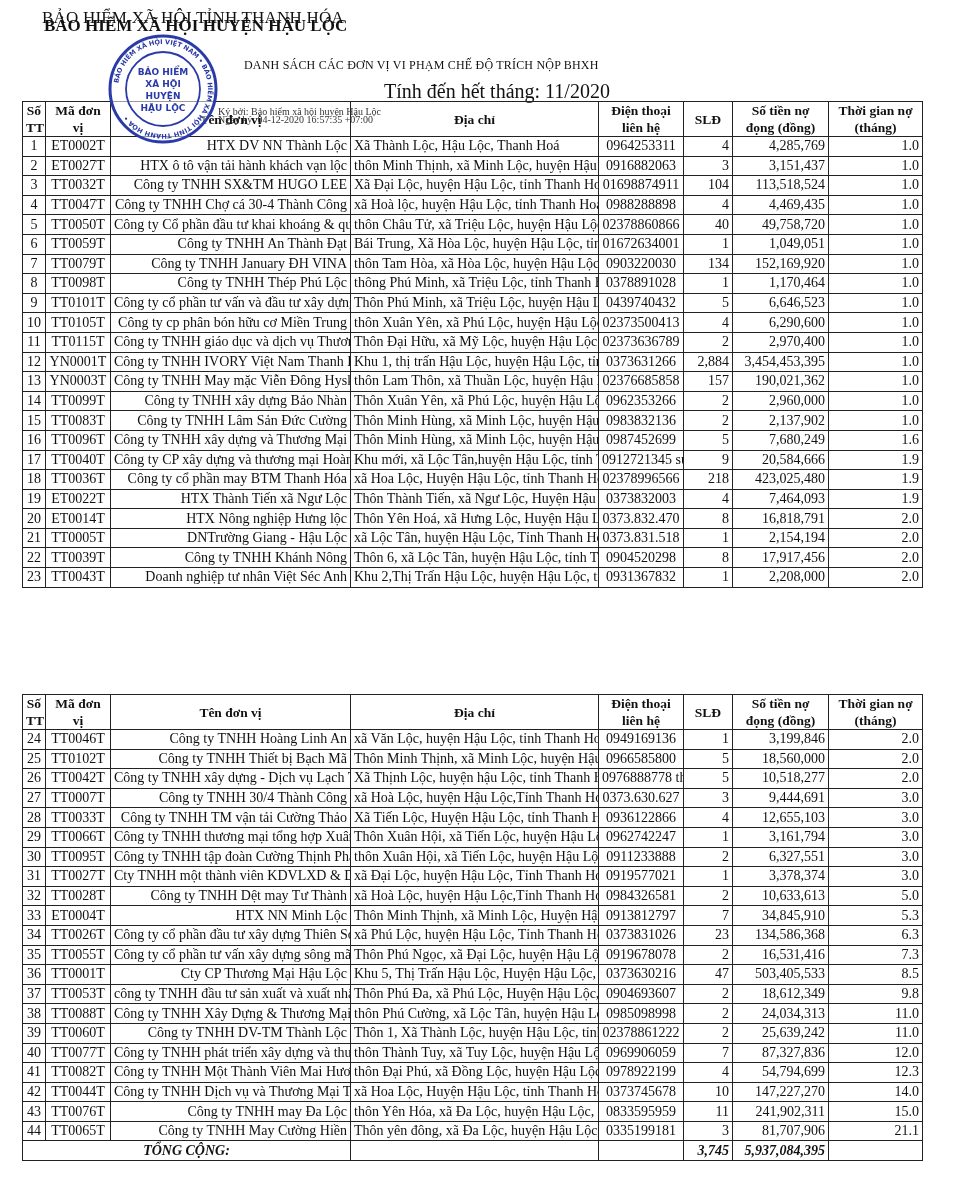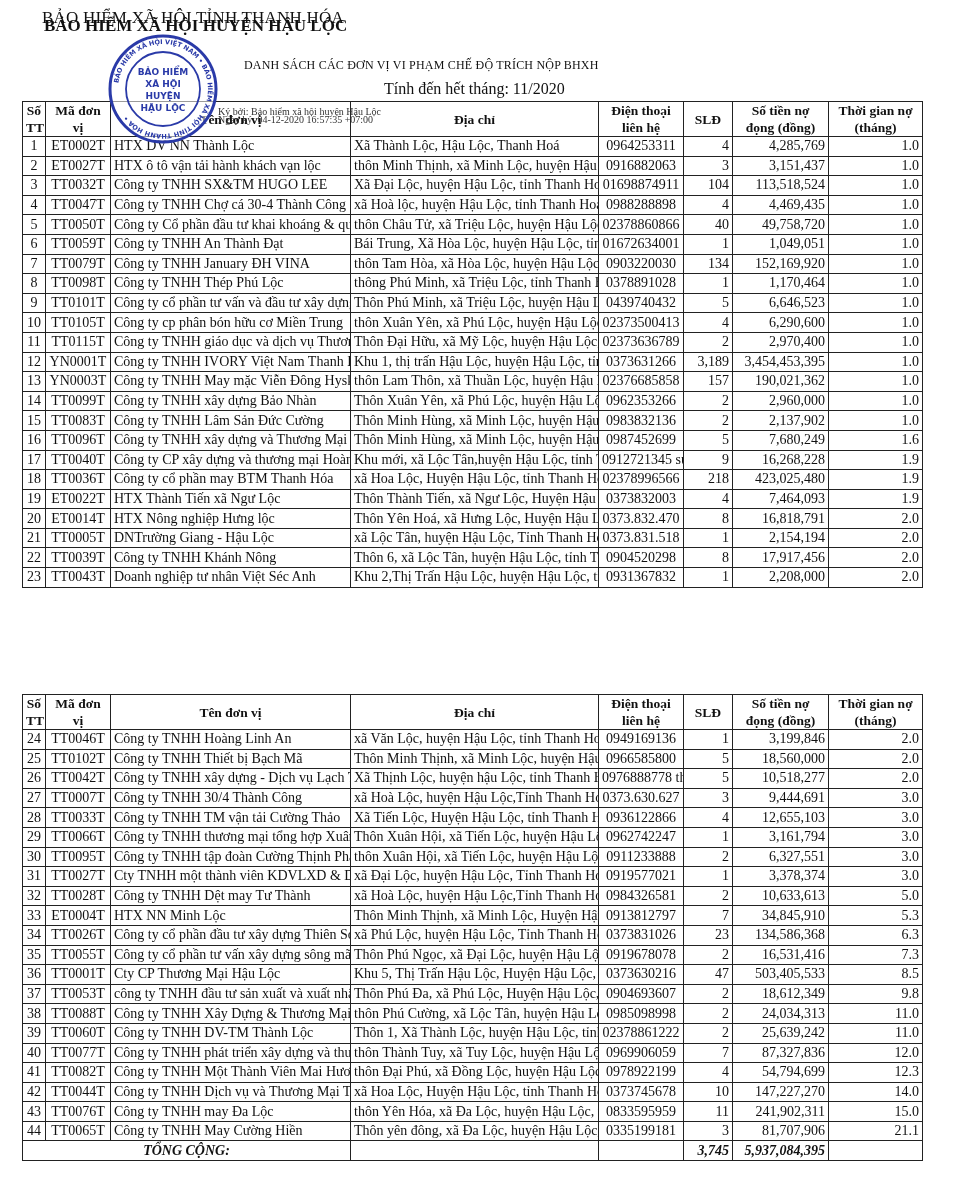--- a/index.html
+++ b/index.html
@@ -1,34 +1,34 @@
 <!DOCTYPE html>
 <html><head>
 <meta charset="utf-8">
 <style>
   html, body { margin: 0; padding: 0; background: #ffffff; }
   body { width: 960px; height: 1180px; position: relative; overflow: hidden;
          font-family: "Liberation Serif", "DejaVu Serif", serif; color: #111; }
   .org1 { position: absolute; left: 42px; top: 8px; font-size: 17px; letter-spacing: 0.2px; }
   .org2 { position: absolute; left: 44px; top: 16px; font-size: 17px; font-weight: bold; }
   .title { position: absolute; left: 244px; top: 58px; font-size: 12px; font-weight: normal; letter-spacing: 0.2px; }
-  .subtitle { position: absolute; left: 384px; top: 80px; font-size: 16px; }
+  .subtitle { position: absolute; left: 384px; top: 80px; font-size: 20px; }
   .sign { position: absolute; left: 218px; top: 108px; font-family: "Liberation Serif", serif;
           font-size: 10px; line-height: 8px; color: #333; z-index: 3; }
   .stamp { position: absolute; left: 107px; top: 33px; width: 112px; height: 112px; z-index: 4; }
   table.grid { position: absolute; left: 22px; border-collapse: collapse; table-layout: fixed;
                width: 900px; background: transparent; }
   table.grid td, table.grid th { border: 1px solid #222; padding: 0 3px; white-space: nowrap;
                overflow: hidden; height: 18.6px; font-size: 14px; line-height: 18px; }
   table.grid th { font-weight: bold; font-size: 13.5px; line-height: 17px; text-align: center; white-space: normal; }
   .t1 { top: 101px; }
   .t2 { top: 694px; }
   .c-stt { text-align: center; }
   .c-code { text-align: center; font-family: Liberation Serif, serif; }
-  .c-name { text-align: left; font-family: Liberation Serif, serif; }
+  .c-name { text-align: right; font-family: Liberation Serif, serif; }
   .c-addr { text-align: left; }
   .c-phone { text-align: center; }
   .c-num { text-align: right; }
   .sm { font-size: 8.5px; }
   .md { font-size: 12px; }
   .hdr-row th { height: 48px; }
   .total-row td { height: 22px; font-weight: bold; font-style: italic; }
   .total-label { text-align: center; font-size: 14px; }
 </style>
 </head>
@@ -191,21 +191,21 @@
         <td class="c-num">2</td>
         <td class="c-num">2,970,400</td>
         <td class="c-num">1.0</td>
       </tr>
       <tr>
         <td class="c-stt">12</td>
         <td class="c-code">YN0001T</td>
         <td class="c-name">Công ty TNHH IVORY Việt Nam Thanh Hóa</td>
         <td class="c-addr sm">Khu 1, thị trấn Hậu Lộc, huyện Hậu Lộc, tỉnh Thanh Hóa</td>
         <td class="c-phone">0373631266</td>
-        <td class="c-num">3,189</td>
+        <td class="c-num">2,884</td>
         <td class="c-num">3,454,453,395</td>
         <td class="c-num">1.0</td>
       </tr>
       <tr>
         <td class="c-stt">13</td>
         <td class="c-code">YN0003T</td>
         <td class="c-name">Công ty TNHH May mặc Viễn Đông Hysky</td>
         <td class="c-addr sm">thôn Lam Thôn, xã Thuần Lộc, huyện Hậu Lộc, tỉnh Thanh Hóa</td>
         <td class="c-phone">02376685858</td>
         <td class="c-num">157</td>
@@ -242,21 +242,21 @@
         <td class="c-num">7,680,249</td>
         <td class="c-num">1.6</td>
       </tr>
       <tr>
         <td class="c-stt">17</td>
         <td class="c-code">TT0040T</td>
         <td class="c-name sm">Công ty CP xây dựng và thương mại Hoàng Long</td>
         <td class="c-addr sm">Khu mới, xã Lộc Tân,huyện Hậu Lộc, tỉnh Thanh Hoá</td>
         <td class="c-phone sm">0912721345 sư GĐ</td>
         <td class="c-num">9</td>
-        <td class="c-num">16,268,228</td>
+        <td class="c-num">20,584,666</td>
         <td class="c-num">1.9</td>
       </tr>
       <tr>
         <td class="c-stt">18</td>
         <td class="c-code">TT0036T</td>
         <td class="c-name">Công ty cổ phần may BTM Thanh Hóa</td>
         <td class="c-addr">xã Hoa Lộc, Huyện Hậu Lộc, tỉnh Thanh Hoá</td>
         <td class="c-phone">02378996566</td>
         <td class="c-num">218</td>
         <td class="c-num">423,025,480</td>

